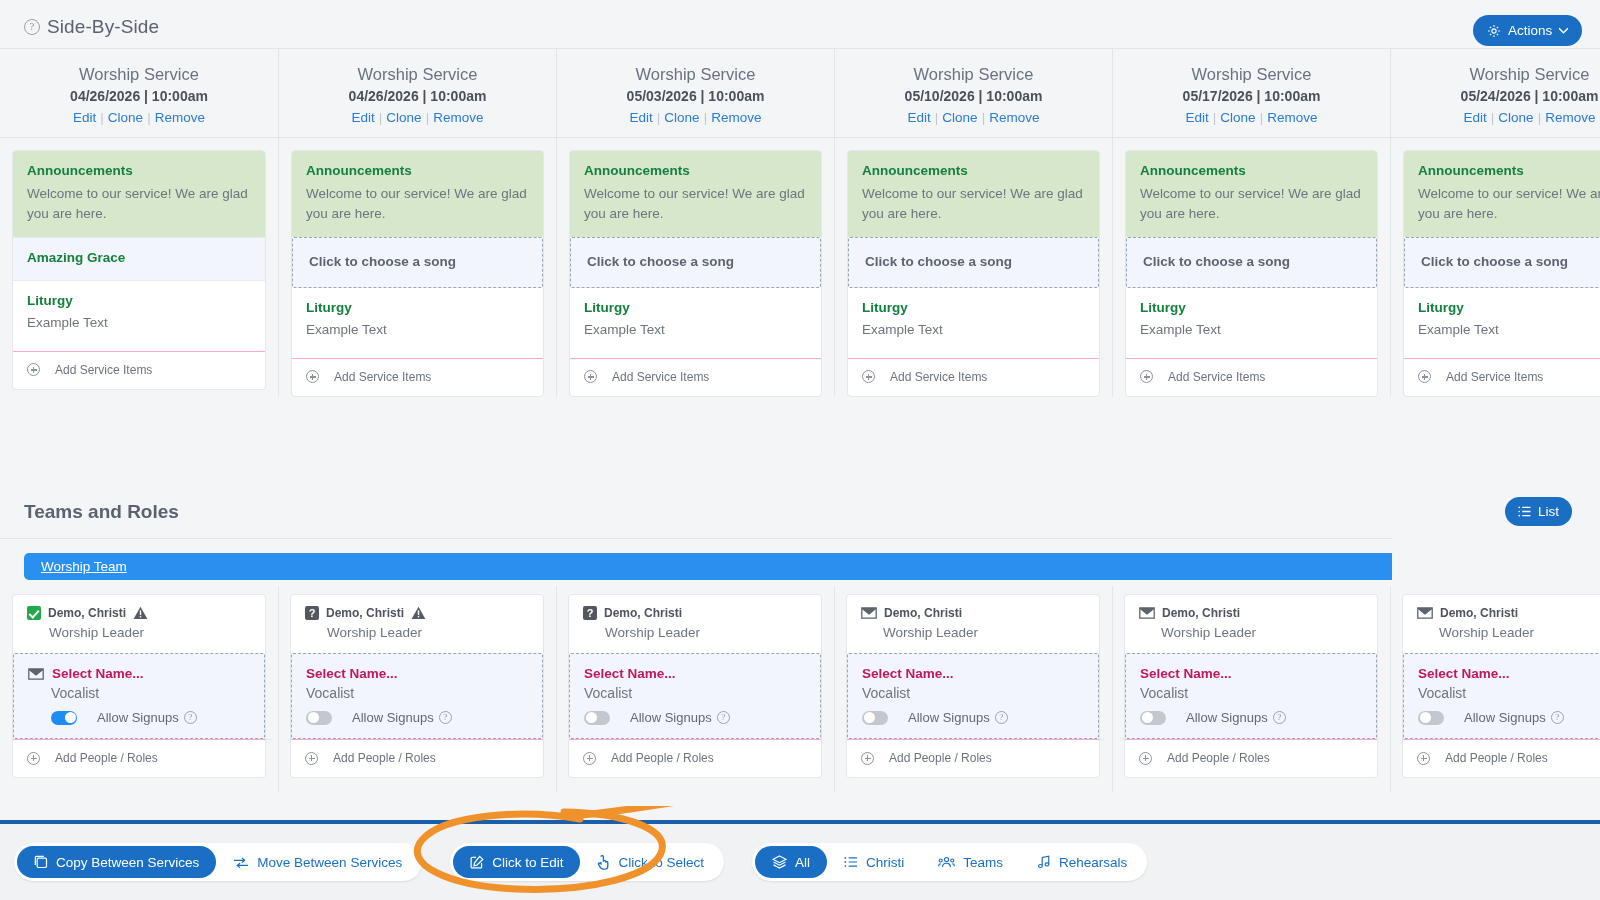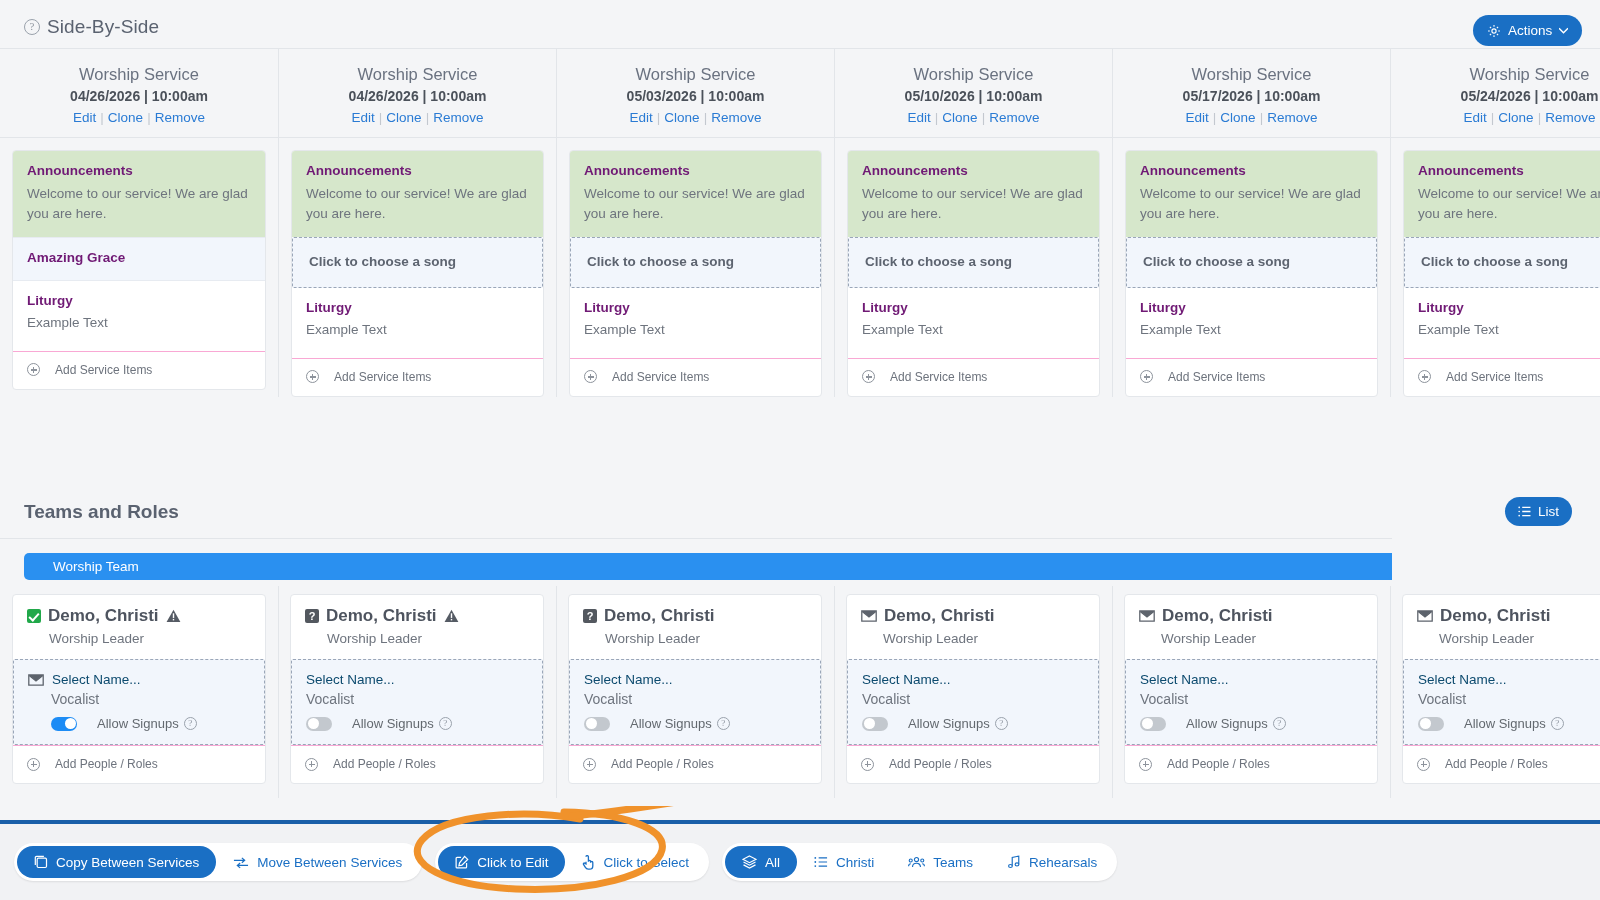--- a/index.html
+++ b/index.html
@@ -52,21 +52,21 @@
   .svc-links { margin-top: 6px; font-size: 13.5px; color: #b9bec6; white-space: nowrap; }
   .svc-links a { color: #2a7bd4; text-decoration: none; cursor: pointer; }
   .svc-links .sep { padding: 0 4px; color: #c3c8cf; }
 
   .svc-body { padding: 12px 12px 0 12px; }
   .item-card {
     background: #fff; border: 1px solid #e4e7eb; border-radius: 4px;
     overflow: hidden;
   }
   .item { padding: 11px 14px 13px 14px; }
-  .item-title { font-size: 13.5px; font-weight: bold; color: #701a75; line-height: 1.3; }
+  .item-title { font-size: 13.5px; font-weight: bold; color: #15803d; line-height: 1.3; }
   .item-text { font-size: 13.5px; color: #6e747e; line-height: 1.5; margin-top: 4px; }
   .item.announce { background: #d6e7cb; }
   .item.song     { background: #f2f6fc; border-top: 1px solid #e7ebf1; border-bottom: 1px solid #e7ebf1; }
   .item.liturgy  { min-height: 70px; }
   .item.song-ph {
     background: #f2f6fc; border: 1px dashed #9aa6b8; border-radius: 2px;
     margin: 0; padding: 15px 14px 16px 16px;
   }
   .item.song-ph .item-title { color: #5d6470; }
   .add-row {
@@ -96,29 +96,29 @@
     height: 29px; padding: 0 13px;
     background: #1a6fc4; color: #fff; border: none; border-radius: 15px;
     display: flex; align-items: center; gap: 7px;
     font-size: 13.5px; white-space: nowrap; cursor: pointer;
   }
   .team-bar {
     position: absolute; left: 24px; top: 60px; right: 0; height: 27px;
     background: #2a90f0; border-radius: 5px 0 0 5px;
     display: flex; align-items: center;
   }
-  .team-bar-label { color: #fff; font-size: 13.5px; padding-left: 29px; }
+  .team-bar-label { color: #fff; font-size: 13.5px; padding-left: 17px; text-decoration: underline; }
 
   .team-grid { position: absolute; left: 0; top: 101px; display: flex; }
   .team-col { width: 278px; flex: 0 0 278px; position: relative; padding: 0 12px; }
   .team-col .divider { position: absolute; left: 0; top: -8px; bottom: -14px; width: 1px; background: #e2e5e9; }
   .person-card { background: #fff; border: 1px solid #e4e7eb; border-radius: 4px; overflow: hidden; }
   .person-head { padding: 11px 14px 13px 14px; }
   .person-name-row { display: flex; align-items: center; gap: 7px; }
-  .person-name { font-size: 17px; font-weight: bold; color: #4e545f; }
+  .person-name { font-size: 12px; font-weight: bold; color: #4e545f; }
   .person-role { font-size: 13.5px; color: #6e747e; margin-top: 5px; padding-left: 22px; }
 
   .status-ok {
     width: 14px; height: 14px; background: #21a84a; border-radius: 2px;
     position: relative; flex: 0 0 14px;
   }
   .status-ok::after {
     content: ""; position: absolute; left: 4px; top: 2px;
     width: 4px; height: 8px; border: solid #fff; border-width: 0 2px 2px 0;
     transform: rotate(42deg);
@@ -130,21 +130,21 @@
     font-family: "Liberation Sans", sans-serif;
   }
   .warn-tri { flex: 0 0 15px; }
   .env-icon { flex: 0 0 15px; }
 
   .select-box {
     border: 1px dashed #9aa6b8; background: #f2f6fc; border-radius: 2px;
     margin: 0; padding: 12px 14px 13px 14px;
   }
   .select-name-row { display: flex; align-items: center; gap: 8px; }
-  .select-name { font-size: 13.5px; font-weight: normal; color: #0c4a6e; }
+  .select-name { font-size: 13.5px; font-weight: bold; color: #be185d; }
   .select-role { font-size: 14px; color: #6e747e; margin-top: 4px; }
   .select-box.has-icon .select-role,
   .select-box.has-icon .toggle-row { padding-left: 23px; }
   .toggle-row { display: flex; align-items: center; gap: 20px; margin-top: 9px; }
   .toggle {
     width: 26px; height: 14px; border-radius: 7px; background: #c3c8ce;
     position: relative; flex: 0 0 26px; cursor: pointer;
   }
   .toggle.on { background: #1d8cf5; }
   .toggle::after {
@@ -157,21 +157,21 @@
     width: 13px; height: 13px; border-radius: 50%; border: 1.2px solid #9aa2ac;
     color: #8d949e; font-size: 9px; line-height: 11px; text-align: center;
     font-family: "Liberation Serif", serif; flex: 0 0 13px;
   }
 
   
   .bottom-bar {
     position: absolute; left: 0; top: 820px; width: 1600px; height: 80px;
     background: #f1f2f4; border-top: 4px solid #1a5fa8;
   }
-  .bb-inner { position: absolute; left: 14px; top: 19px; display: flex; align-items: center; gap: 13px; }
+  .bb-inner { position: absolute; left: 14px; top: 19px; display: flex; align-items: center; gap: 28px; }
   .pill-group {
     background: #fff; border-radius: 20px; height: 38px;
     display: flex; align-items: center; padding: 3px;
     box-shadow: 0 1px 2px rgba(0,0,0,.09);
   }
   .pill {
     height: 32px; border-radius: 16px; padding: 0 17px;
     display: flex; align-items: center; gap: 8px;
     font-size: 13.5px; color: #1a6fc4; cursor: pointer; white-space: nowrap;
   }

